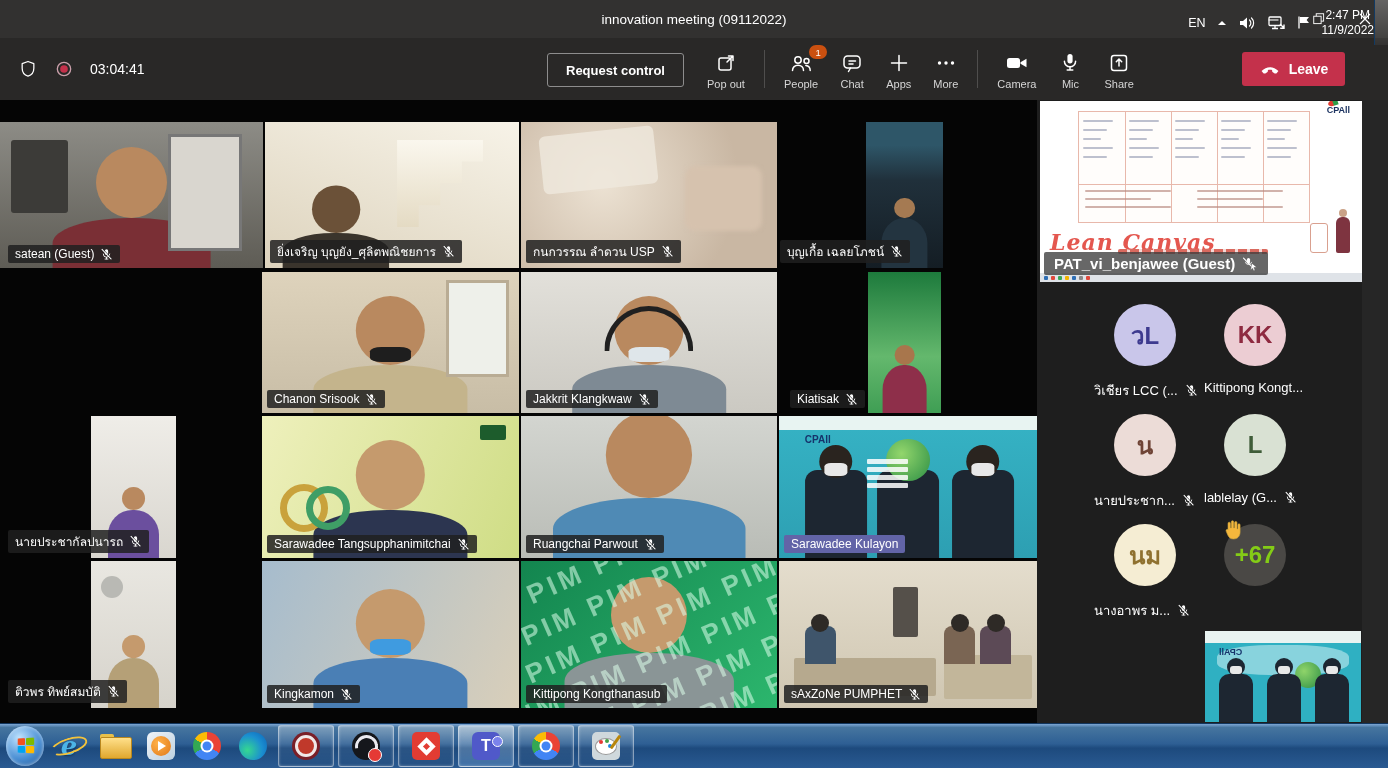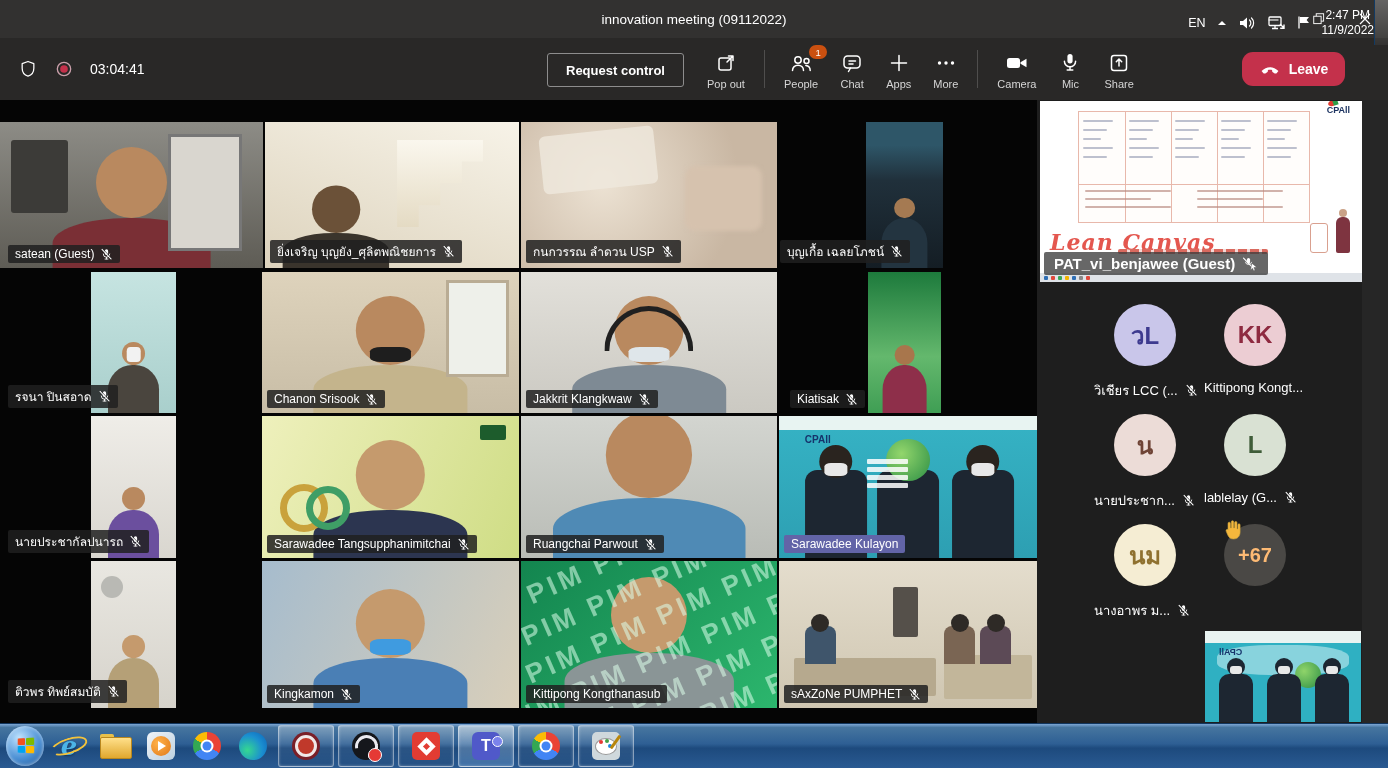--- a/index.html
+++ b/index.html
@@ -19,21 +19,21 @@
                border:1px solid #8d8d8d;border-radius:3px;color:#fff;font-size:13px;font-weight:bold;
                display:flex;align-items:center;}
   .tb-icons{position:absolute;left:696px;top:0;height:62px;display:flex;align-items:center;}
   .tbtn{display:flex;flex-direction:column;align-items:center;justify-content:center;gap:3px;
         padding:0 11px;height:62px;position:relative;color:#d6d6d6;}
   .tbtn .lbl{font-size:11px;color:#d6d6d6;white-space:nowrap;}
   .tbtn .ico{height:26px;display:flex;align-items:flex-end;justify-content:center;position:relative;}
   .badge{position:absolute;top:7px;right:2px;min-width:14px;height:14px;border-radius:8px;background:#ca5010;
          color:#fff;font-size:9.5px;display:flex;align-items:center;justify-content:center;padding:0 2px;}
   .tdiv{width:1px;height:38px;background:#4f4e4d;margin:0 8px;}
-  .btn-leave{position:absolute;left:1242px;top:14px;width:103px;height:34px;background:#c4314b;border-radius:11px;
+  .btn-leave{position:absolute;left:1242px;top:14px;width:103px;height:34px;background:#c4314b;border-radius:3px;
              display:flex;align-items:center;justify-content:center;gap:8px;color:#fff;font-size:14px;font-weight:bold;}
   
   .stage{position:absolute;left:0;top:100px;width:1037px;height:623px;background:#050505;}
   .rail{position:absolute;left:1037px;top:100px;width:351px;height:623px;background:#1e1e1e;}
   .rail-edge{position:absolute;left:1362px;top:100px;width:26px;height:623px;background:#262626;}
   .tile{position:absolute;overflow:visible;}
   .tile .bgbox{position:absolute;inset:0;overflow:hidden;}
   .vlabel{position:absolute;bottom:5px;display:flex;align-items:center;gap:6px;background:rgba(32,32,32,.85);
           color:#fff;font-size:12px;padding:2px 7px;border-radius:2px;white-space:nowrap;z-index:5;}
   .vlabel.speaking{background:#6264a7;}
@@ -312,41 +312,20 @@
           <span>
             <svg width="13" height="13" viewBox="0 0 16 16">
               <rect x="6" y="1.6" width="4" height="7" rx="2" fill="#fff"></rect>
               <path d="M4 7.4a4 4 0 008 0M8 11.4v2M6.2 13.6h3.6" stroke="#fff" stroke-width="1.1" fill="none" stroke-linecap="round"></path>
               <path d="M2.6 1.8L13.6 13.4" stroke="#fff" stroke-width="1.4" stroke-linecap="round"></path>
               <path d="M3.4 1L14.4 12.6" stroke="#2a2a2a" stroke-width="0.8" stroke-linecap="round"></path>
             </svg>
           </span>
         </div>
       </div>
-      <div class="tile" style="left: 91px; top: 172px; width: 85px; height: 141px;">
-        <div class="bgbox" style="background:linear-gradient(180deg,#c6e4e1,#a9cfcc)">
-          <div class="sil" style="transform:translateX(-50%) scale(1);transform-origin:bottom center;">
-      <div class="body" style="background:#4a453e"></div>
-      <div class="head" style="background:#b9895f"></div>
-      <div class="mask" style="background:#f2f2f2"></div>
-
-    </div>
-        </div>
-    <div class="vlabel" style="left:-83px">
-      <span>รจนา ปินสอาด</span>
-          <span>
-            <svg width="13" height="13" viewBox="0 0 16 16">
-              <rect x="6" y="1.6" width="4" height="7" rx="2" fill="#fff"></rect>
-              <path d="M4 7.4a4 4 0 008 0M8 11.4v2M6.2 13.6h3.6" stroke="#fff" stroke-width="1.1" fill="none" stroke-linecap="round"></path>
-              <path d="M2.6 1.8L13.6 13.4" stroke="#fff" stroke-width="1.4" stroke-linecap="round"></path>
-              <path d="M3.4 1L14.4 12.6" stroke="#2a2a2a" stroke-width="0.8" stroke-linecap="round"></path>
-            </svg>
-          </span>
-        </div>
-      </div>
       <div class="tile" style="left: 262px; top: 172px; width: 257px; height: 141px;">
         <div class="bgbox" style="background:linear-gradient(180deg,#ded3bc,#c8bda6)">
           <div class="sil" style="transform:translateX(-50%) scale(1);transform-origin:bottom center;">
       <div class="body" style="background:#c4b48c"></div>
       <div class="head" style="background:#b9895f"></div>
       <div class="mask" style="background:#1e1e1e"></div>
 
     </div>
           <div style="position:absolute;right:4%;top:6%;width:22%;height:64%;background:#eef0ea;border:3px solid #b9ac94;"></div>
         </div>
@@ -687,21 +666,21 @@
         <span style="max-width:112px;overflow:hidden;">นางอาพร ม...</span>
         <span>
           <svg width="13" height="13" viewBox="0 0 16 16">
             <rect x="6" y="1.6" width="4" height="7" rx="2" fill="#fff"></rect>
             <path d="M4 7.4a4 4 0 008 0M8 11.4v2M6.2 13.6h3.6" stroke="#fff" stroke-width="1.1" fill="none" stroke-linecap="round"></path>
             <path d="M2.6 1.8L13.6 13.4" stroke="#fff" stroke-width="1.4" stroke-linecap="round"></path>
             <path d="M3.4 1L14.4 12.6" stroke="#2a2a2a" stroke-width="0.8" stroke-linecap="round"></path>
           </svg>
         </span>
       </div>
-      <div class="avatar" style="left: 1224px; top: 524px; background: rgb(74, 72, 69); color: #fdba74; font-size: 20px;">+67</div>
+      <div class="avatar" style="left: 1224px; top: 524px; background: rgb(74, 72, 69); color: #84cc16; font-size: 24px;">+67</div>
       <div class="hand-ico" style="left: 1220px; top: 518px;">
         <svg width="24" height="24" viewBox="0 0 24 24">
           <path d="M8 12V5.4a1.2 1.2 0 012.4 0V10h.9V3.9a1.2 1.2 0 012.4 0V10h.9V4.7a1.2 1.2 0 012.4 0V11h.9V6.9a1.1 1.1 0 012.2 0V14c0 4.2-2.6 7-6.5 7-3 0-4.9-1.5-6-4.3l-1.5-3.6a1.2 1.2 0 012.2-1z" fill="#f5b73c" stroke="#caa23c" stroke-width="0.6"></path>
         </svg>
       </div>
     </div>
 
   <div class="selfview">
     <div class="sv-ceil"></div>
     <div class="sv-map"></div>

